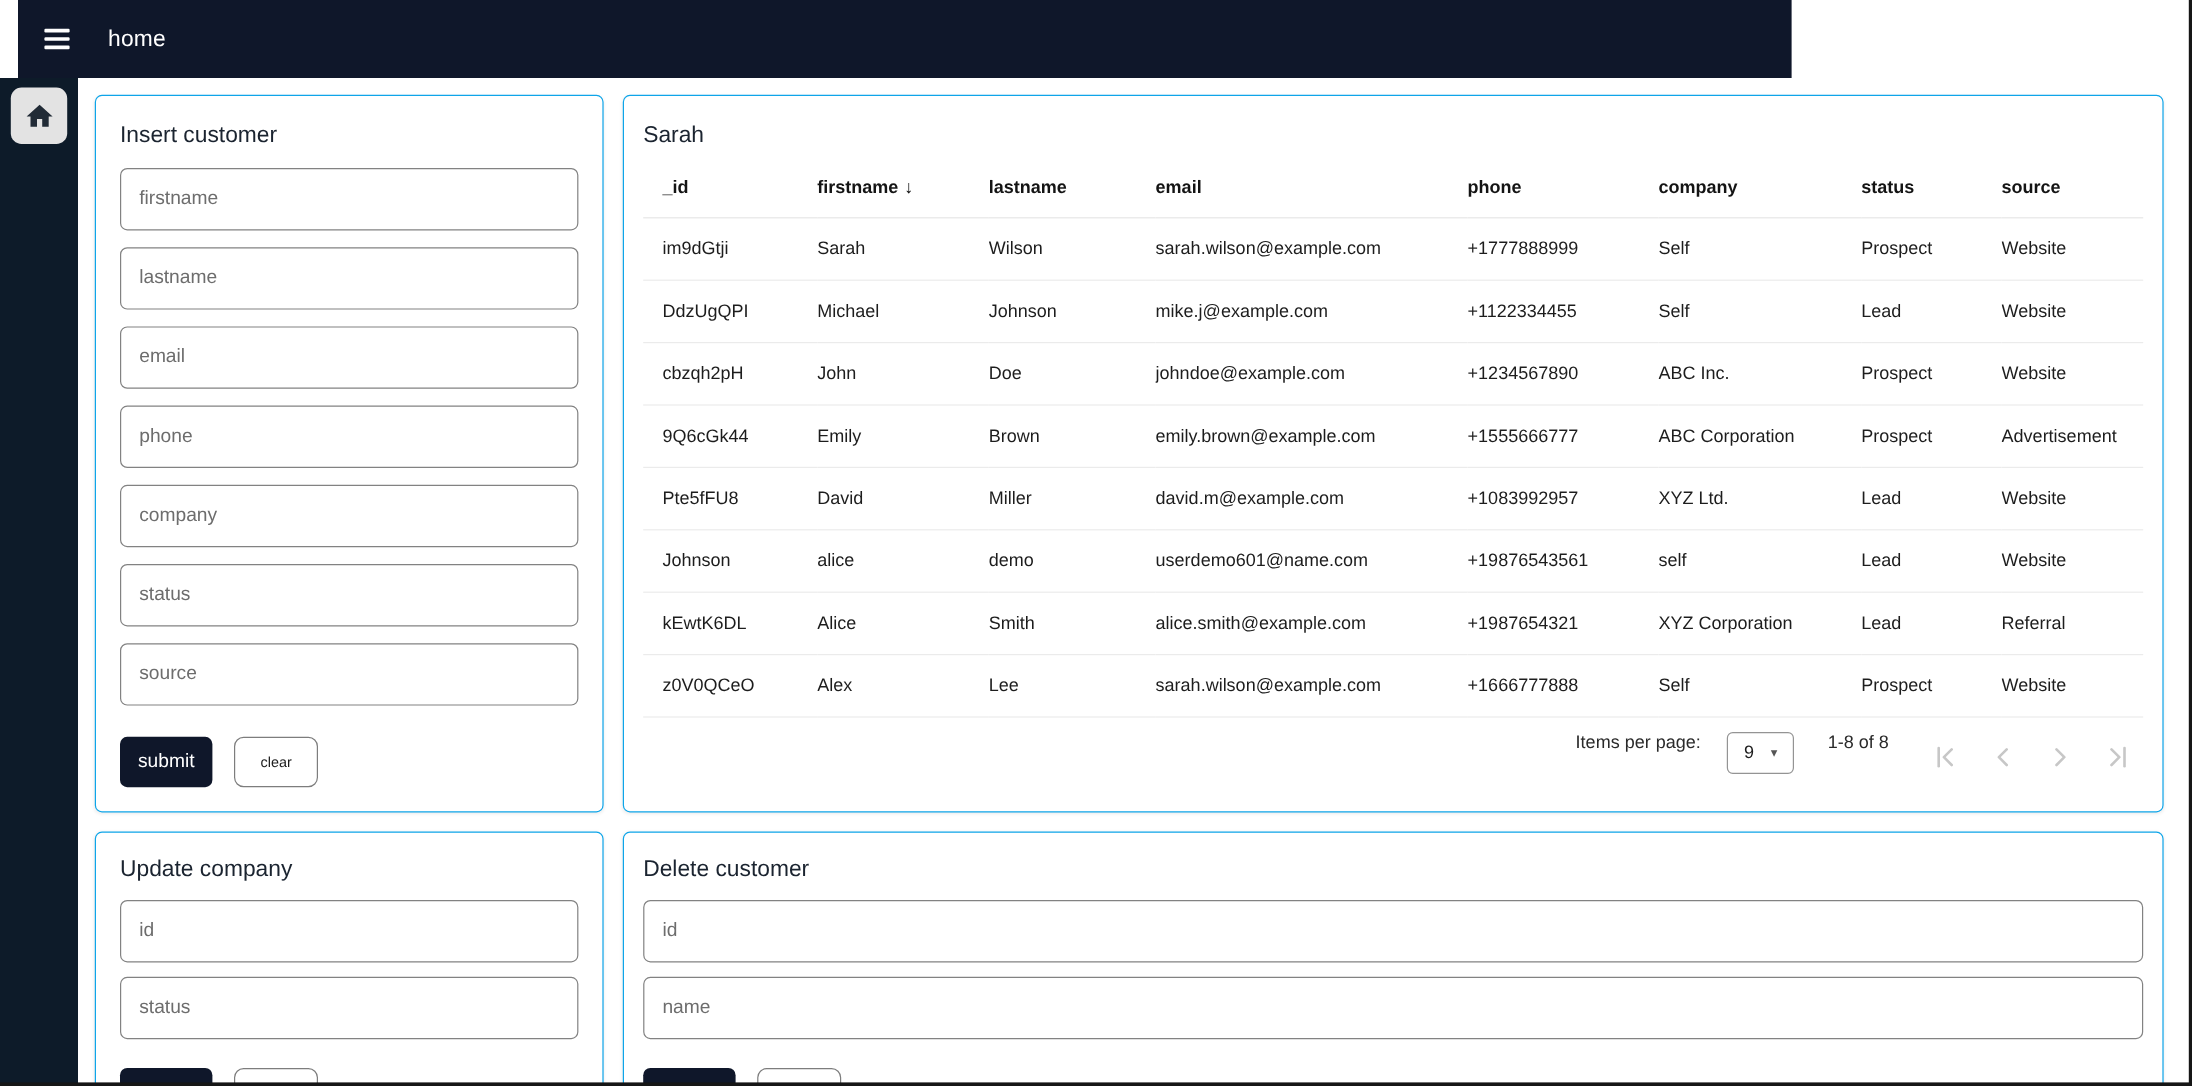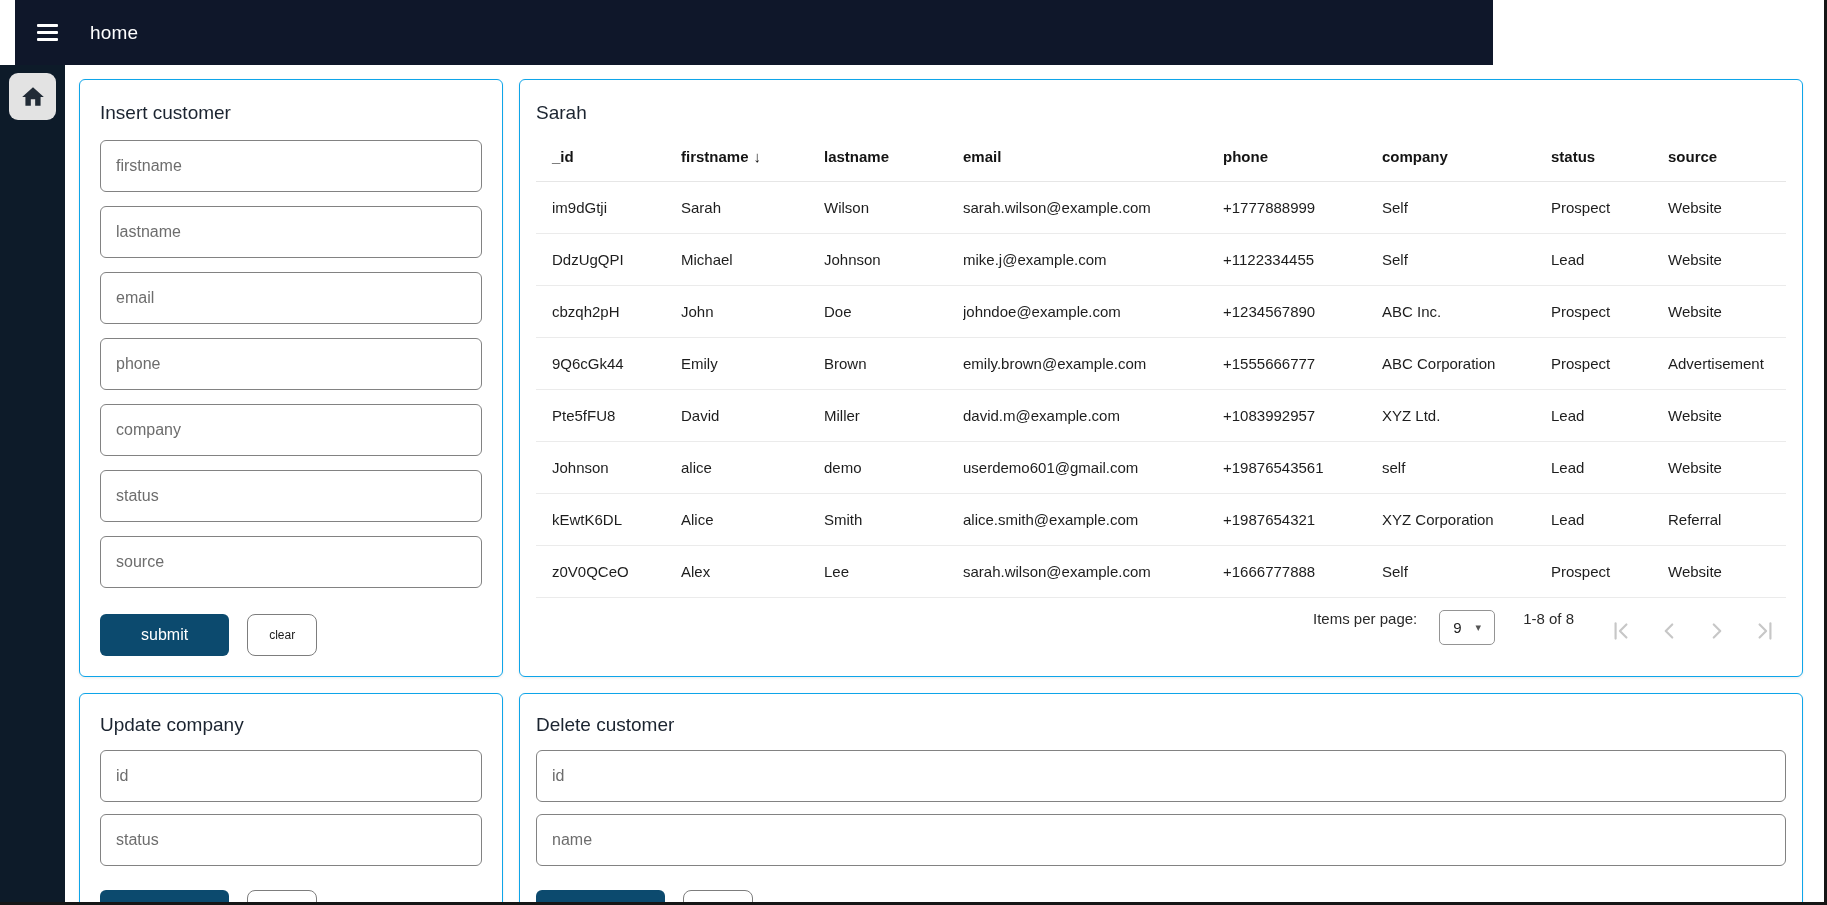--- a/index.html
+++ b/index.html
@@ -36,22 +36,22 @@
   
   .field { display:block; width:100%; height:52px; border:1px solid #828282;
            border-radius:6px; padding:0 15px; font-size:16px; color:#222;
            margin-top:14px; background:#fff; outline:none;
            font-family:"Liberation Sans", sans-serif; }
   .field::placeholder { color:#6d6d6d; }
   .card-bottom .field { margin-top:12px; }
 
   .btn-row { margin-top:26px; display:flex; gap:18px; }
   .card-bottom .btn-row { margin-top:24px; }
-  .btn-submit { background:#0c4a6e; color:#ffffff; border:none; border-radius:6px;
-                height:42px; padding:0 41px; font-size:16px; cursor:pointer;
+  .btn-submit { background:#0f172a; color:#ffffff; border:none; border-radius:6px;
+                height:42px; padding:0 15px; font-size:16px; cursor:pointer;
                 font-family:"Liberation Sans", sans-serif; }
   .btn-clear { background:#ffffff; color:#1c1c1c; border:1px solid #7d7d7d; border-radius:8px;
                height:42px; padding:0 21px; font-size:12px; cursor:pointer;
                font-family:"Liberation Sans", sans-serif; }
 
   
   .data-table { width:100%; border-collapse:collapse; table-layout:fixed; margin-top:6px; }
   .data-table th { text-align:left; font-size:15px; font-weight:700; color:#141414;
                    padding:16px 8px 16px 0; border-bottom:1px solid #e6e6e6; cursor:pointer; }
   .data-table td { font-size:15px; color:#1d1d1d; padding:0 8px 0 0; height:52px;
@@ -195,21 +195,21 @@
             <td>david.m@example.com</td>
             <td>+1083992957</td>
             <td>XYZ Ltd.</td>
             <td>Lead</td>
             <td>Website</td>
           </tr>
           <tr>
             <td>Johnson</td>
             <td>alice</td>
             <td>demo</td>
-            <td>userdemo601@gmail.com</td>
+            <td>userdemo601@name.com</td>
             <td>+19876543561</td>
             <td>self</td>
             <td>Lead</td>
             <td>Website</td>
           </tr>
           <tr>
             <td>kEwtK6DL</td>
             <td>Alice</td>
             <td>Smith</td>
             <td>alice.smith@example.com</td>

